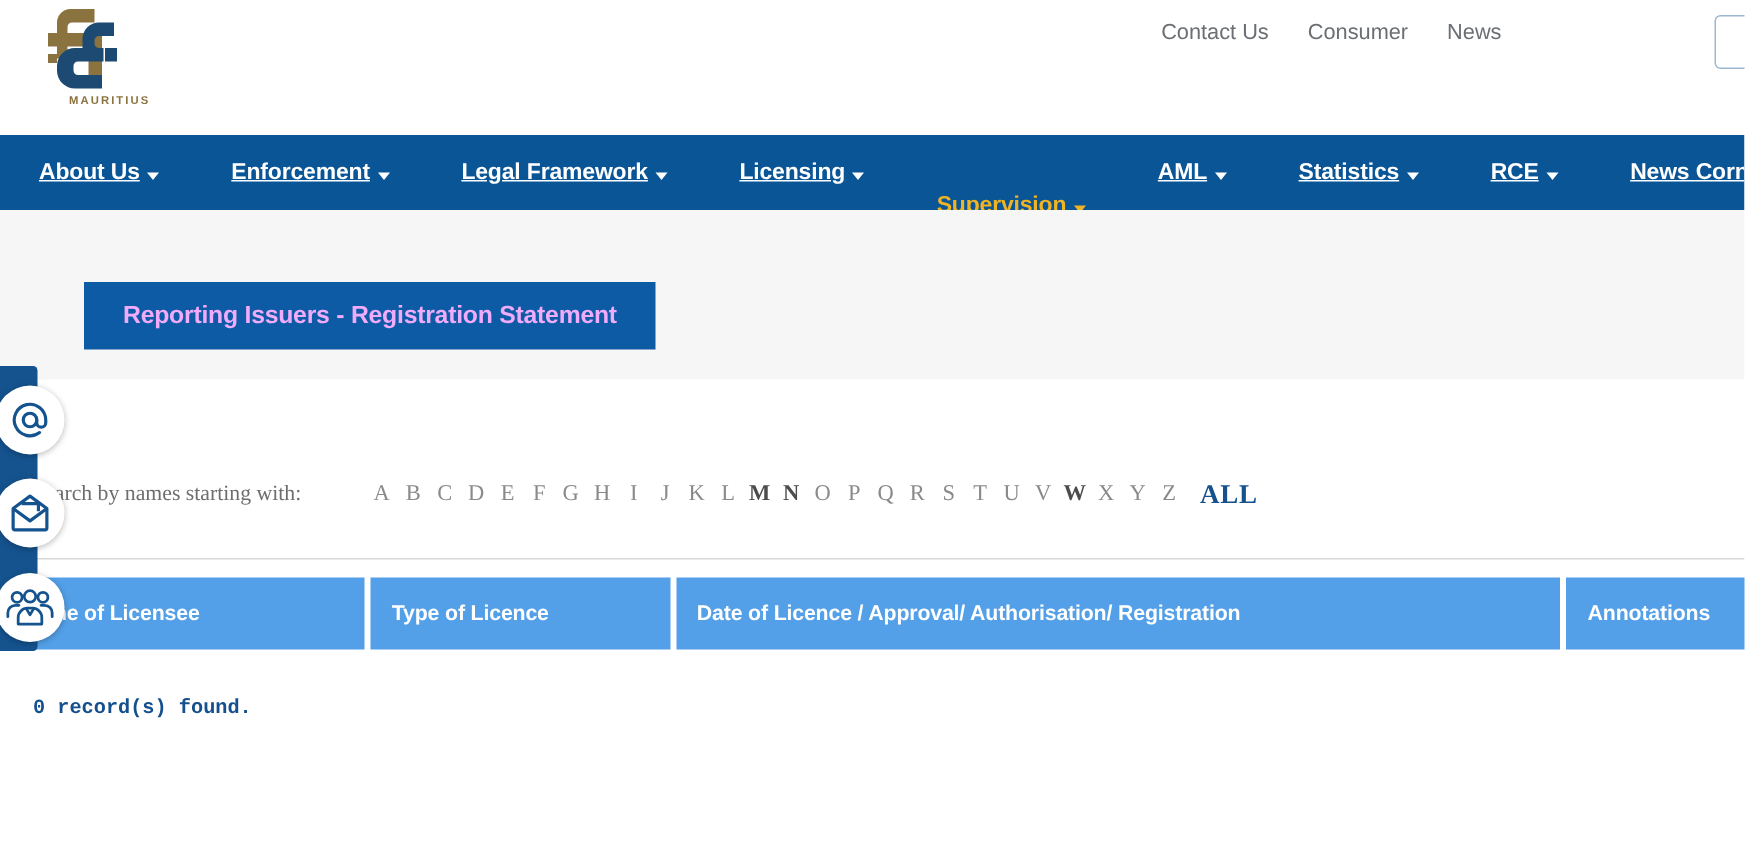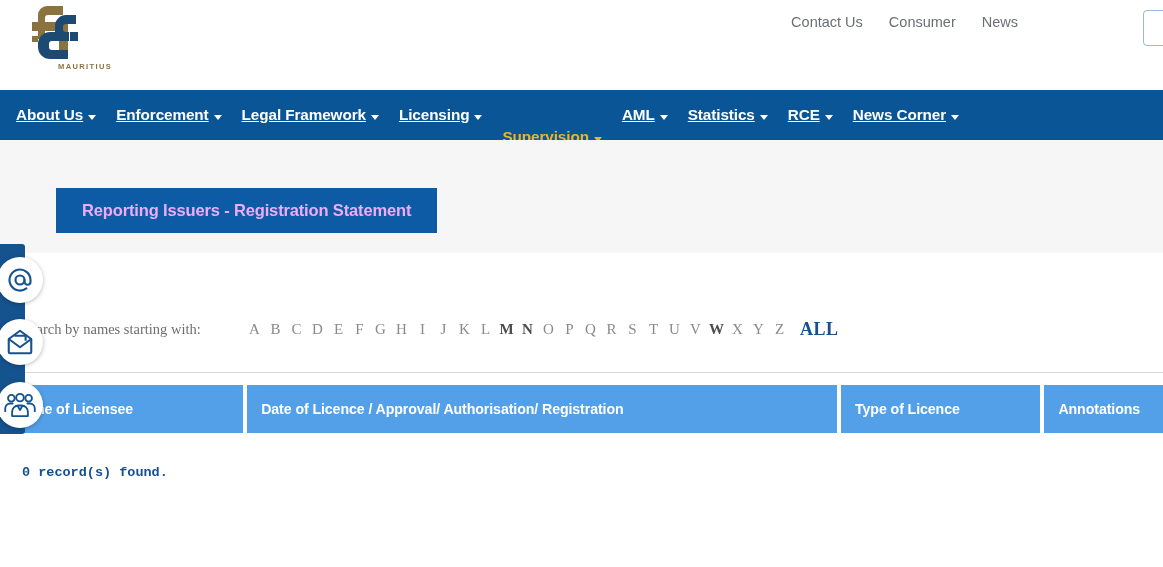--- a/index.html
+++ b/index.html
@@ -15,45 +15,46 @@
   
   .header {
     position: absolute; left:0; top:0; width:1163px; height:90px;
     background:#ffffff;
   }
   .logo-wrap {
     position:absolute; left:22px; top:6px; width:60px; height:74px;
   }
   .logo-svg { display:block; }
   .logo-word {
-    position:absolute; left:12px; top:56px; width:60px;
+    position:absolute; left:0; top:56px; width:60px;
     font-size:7.5px; letter-spacing:1.4px; font-weight:700;
     color:#8b7340; text-align:center; font-family:"Liberation Sans", sans-serif;padding-left:24px;
   }
   .top-links {
-    position:absolute; right:145px; top:14px;
+    position:absolute; right:162px; top:14px;
     display:flex; align-items:flex-start; gap:26px;
   }
   .top-links a {
     font-size:14.5px; color:#6b6f73; text-decoration:none;
     font-family:"Liberation Sans", sans-serif; white-space:nowrap;
   }
   .search-box {
     position:absolute; left:1143px; top:10px; width:120px; height:36px;
     border:1px solid #9cb7d4; border-radius:4px; background:#fff;
     padding:6px 8px; font-size:13px; color:#333; outline:none;
     font-family:"Liberation Sans", sans-serif;
   }
 
   
   .mainnav {
     position:absolute; left:0; top:90px; width:1163px; height:50px;
     background:#0a5596;
-    display:flex; align-items:center; padding-left:16px;
+    display:flex; align-items:center; padding-left:26px;
     overflow:hidden;
+    gap:28px;
   }
   .navitem {
     display:flex; align-items:center; gap:5px;
     color:#ffffff; font-size:15.3px; font-weight:700;
     white-space:nowrap; margin-right:20px; cursor:pointer;
     font-family:"Liberation Sans", sans-serif; letter-spacing:-0.1px;
   }
   .navitem.active { color:#f0b323;margin-top:43px; }
   .caret {
     width:0; height:0; border-left:4.5px solid transparent;
@@ -244,22 +245,22 @@
         <a class="ltr" href="#">X</a>
         <a class="ltr" href="#">Y</a>
         <a class="ltr" href="#">Z</a>
         <a class="all" href="#">ALL</a>
       </div>
   </div>
   <div class="divider"></div>
 
   <div class="thead">
     <div class="th th-name">Name of Licensee</div>
+    <div class="th th-type">Type of Licence</div>
     <div class="th th-date">Date of Licence / Approval/ Authorisation/ Registration</div>
-    <div class="th th-type">Type of Licence</div>
     <div class="th th-annot">Annotations</div>
   </div>
 
   <div class="records">0 record(s) found.</div>
 
   <div class="side-strip"></div>
 
   <div class="side-btn sb1">
     <svg width="30" height="30" viewBox="0 0 24 24" fill="none" stroke="#15538f" stroke-width="1.7">
       <circle cx="12" cy="12" r="3.6"></circle>

